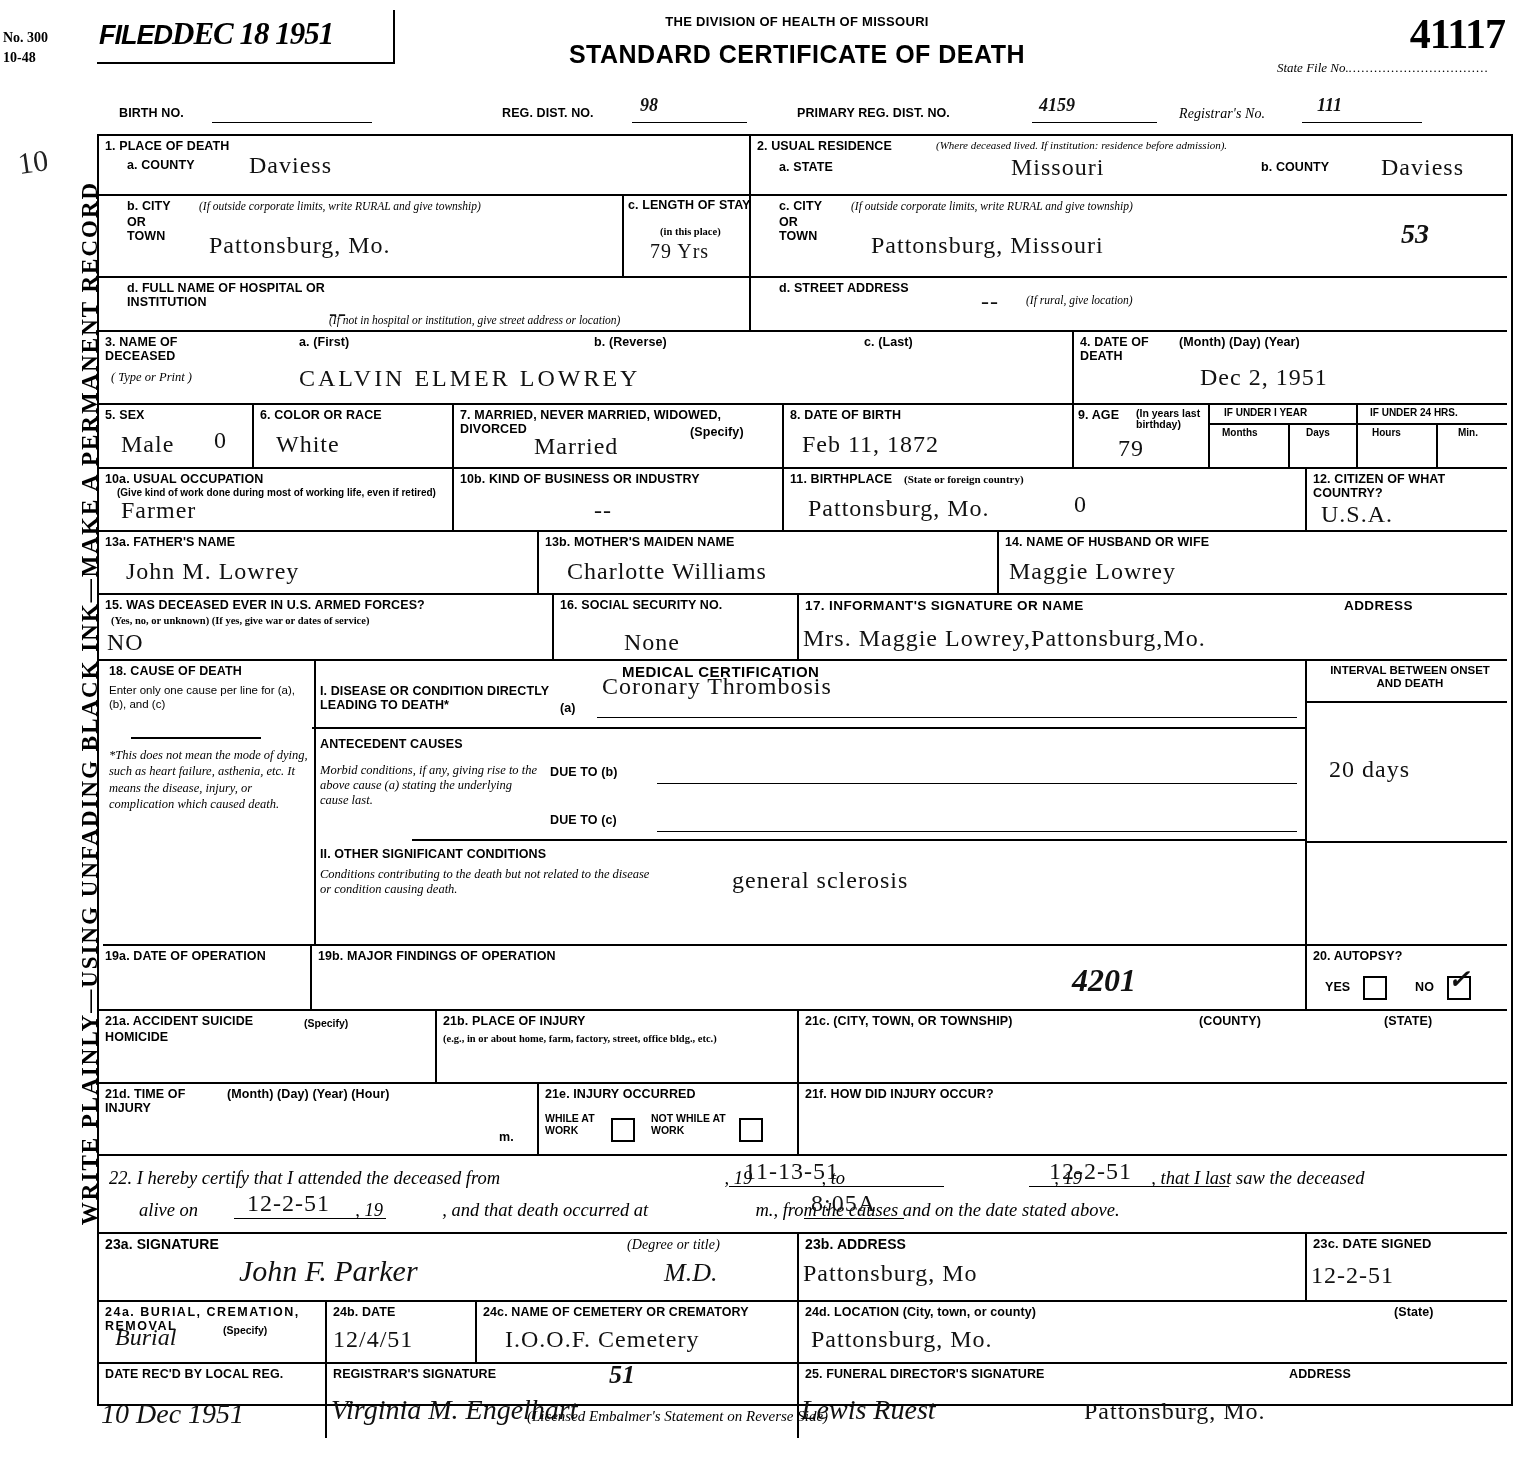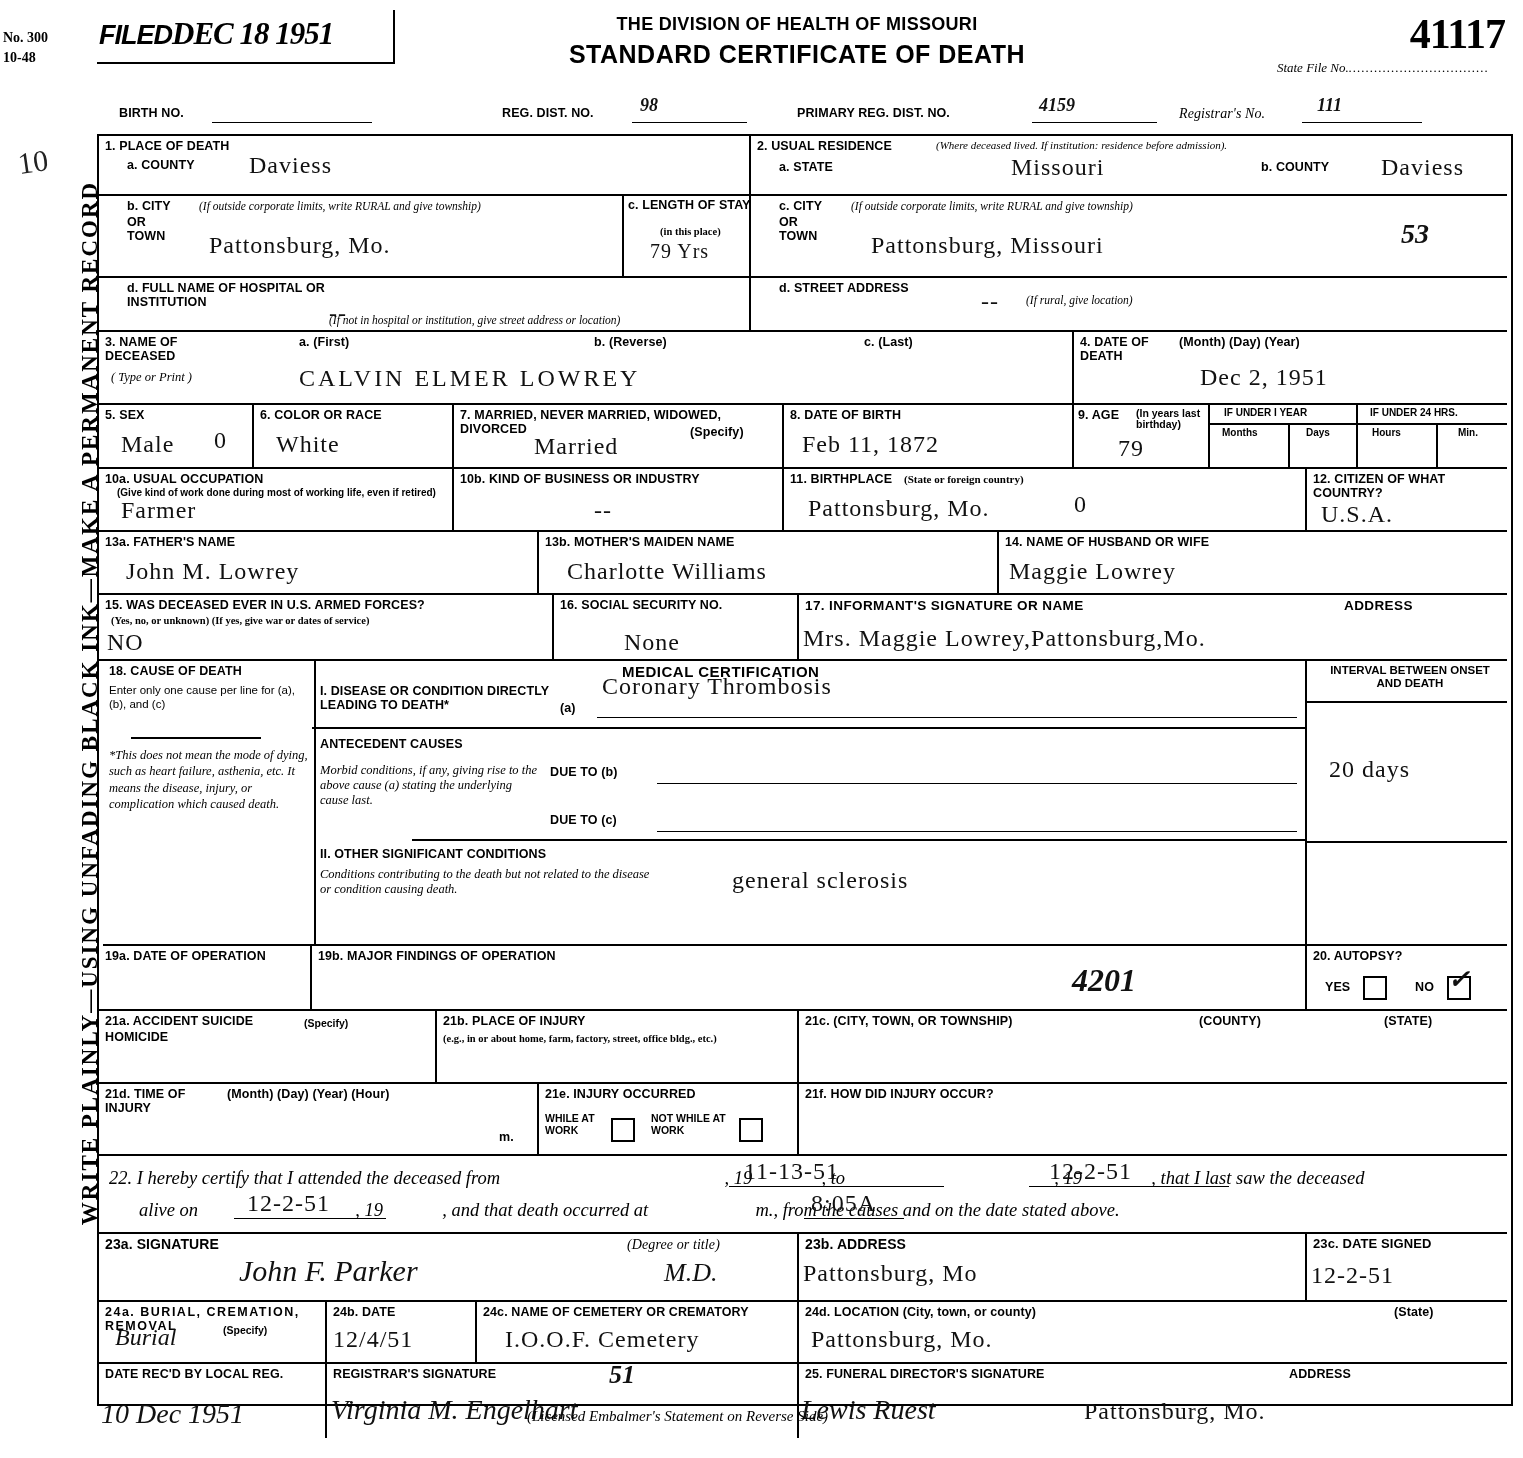--- a/index.html
+++ b/index.html
@@ -9,21 +9,21 @@
   
   .leftstrip{position:absolute;left:0;top:0;width:95px;height:1458px;}
   .corner-no{position:absolute;left:3px;top:30px;font-size:14px;font-weight:bold;font-family:"Liberation Serif",serif;}
   .corner-no2{position:absolute;left:3px;top:50px;font-size:14px;font-weight:bold;font-family:"Liberation Serif",serif;}
   .vertical-text{position:absolute;left:-560px;top:690px;width:1300px;transform:rotate(-90deg);transform-origin:center center;
       font-family:"Liberation Serif",serif;font-weight:bold;font-size:23px;letter-spacing:2px;text-align:center;}
   .hand-10{position:absolute;left:18px;top:145px;font-family:"Liberation Serif",serif;font-size:30px;color:#222;transform:rotate(-8deg);}
 
   
   .form{position:absolute;left:97px;top:8px;width:1412px;height:1400px;}
-  .hdrtitle{position:absolute;left:350px;top:6px;width:700px;text-align:center;font-weight:bold;font-size:18px;letter-spacing:.3px;font-family:"Liberation Sans",sans-serif;}
+  .hdrtitle{position:absolute;left:350px;top:6px;width:700px;text-align:center;font-weight:bold;font-size:13px;letter-spacing:.3px;font-family:"Liberation Sans",sans-serif;}
   .hdrtitle2{position:absolute;left:350px;top:32px;width:700px;text-align:center;font-weight:bold;font-size:25px;letter-spacing:.5px;}
   .filed{position:absolute;left:2px;top:8px;font-family:"Liberation Sans",sans-serif;font-weight:bold;font-size:27px;font-style:italic;letter-spacing:-1px;}
   .filed .datepart{font-family:"Liberation Serif",serif;font-size:31px;font-weight:bold;}
   .filedbox{position:absolute;left:0px;top:2px;width:296px;height:52px;border:2px solid #000;border-top:none;border-left:none;}
   .bignum{position:absolute;right:4px;top:2px;font-family:"Liberation Serif",serif;font-size:42px;font-weight:bold;letter-spacing:-1px;}
   .statefile{position:absolute;right:20px;top:52px;font-size:13px;font-style:italic;font-family:"Liberation Serif",serif;}
 
   .regline{position:absolute;left:10px;top:94px;width:1390px;height:28px;font-size:13.5px;font-weight:bold;font-family:"Liberation Sans",sans-serif;}
   .regline span.lbl{position:absolute;top:4px;}
   .hwpen{font-family:"Liberation Serif",serif;font-style:italic;font-weight:bold;font-size:18px;color:#111;}

